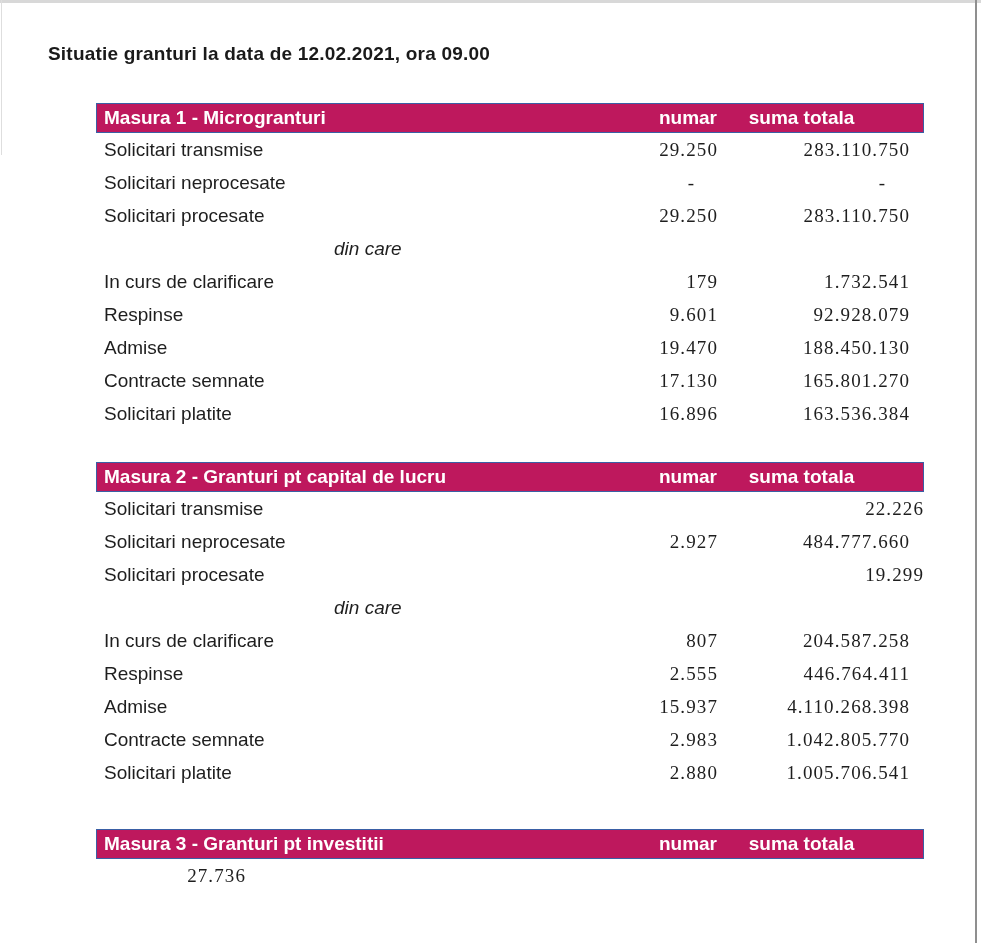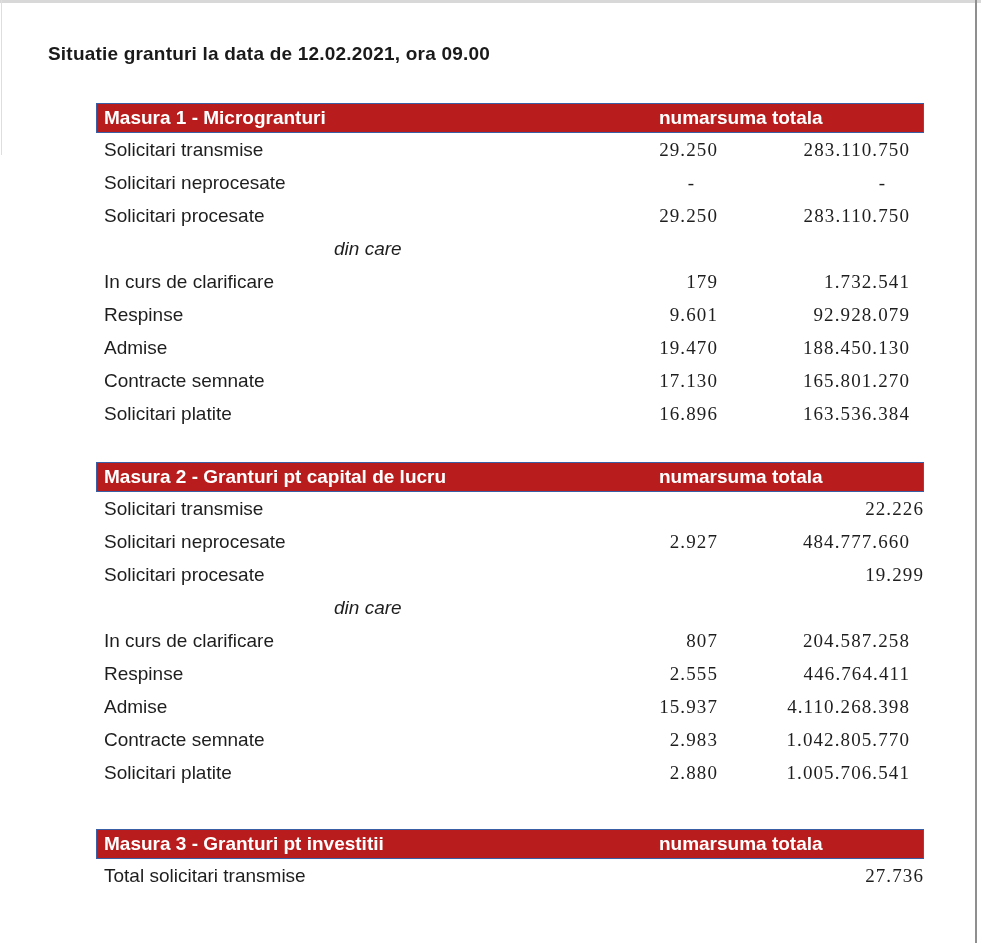--- a/index.html
+++ b/index.html
@@ -33,29 +33,29 @@
 
   .tbl { width: 828px; }
   #tables-root .tbl:nth-child(1) { margin-top: 38px; }
   #tables-root .tbl:nth-child(2) { margin-top: 32px; }
   #tables-root .tbl:nth-child(3) { margin-top: 40px; }
 
   .thead {
     display: flex;
     align-items: center;
     height: 30px;
-    background: #b91c1c;
+    background: #be185d;
     border: 1px solid #3a5fa5;
     color: #ffffff;
     font-weight: bold;
     font-size: 19px;
   }
   .h-label { flex: 1; padding-left: 7px; white-space: nowrap; }
   .h-num   { width: 150px; text-align: right; white-space: nowrap; }
-  .h-sum   { width: 206px; text-align: left; padding-right: 37px; white-space: nowrap; }
+  .h-sum   { width: 206px; text-align: center; padding-right: 37px; white-space: nowrap; }
 
   .trow {
     display: flex;
     align-items: center;
     height: 33px;
     font-size: 19px;
   }
   .c-label { flex: 1; padding-left: 8px; white-space: nowrap; }
   .c-num   { width: 150px; text-align: right; white-space: nowrap; }
   .c-sum   { width: 206px; text-align: right; padding-right: 14px; white-space: nowrap; }
@@ -177,18 +177,17 @@
           <div class="c-sum num">1.005.706.541</div>
         </div>
       </div>
       <div class="tbl">
         <div class="thead">
           <div class="h-label">Masura 3 - Granturi pt investitii</div>
           <div class="h-num">numar</div>
           <div class="h-sum">suma totala</div>
         </div>
         <div class="trow">
-          <div class="c-label">Total solicitari transmise</div>
           <div class="c-num num">27.736</div>
         </div>
       </div>
     </div>
 </div>
 
 </body></html>

